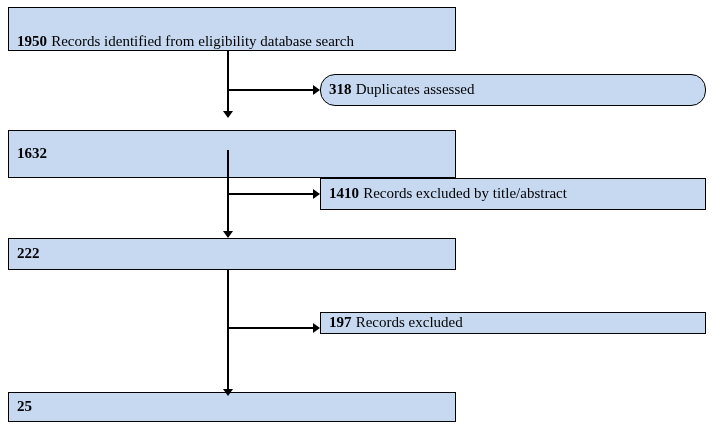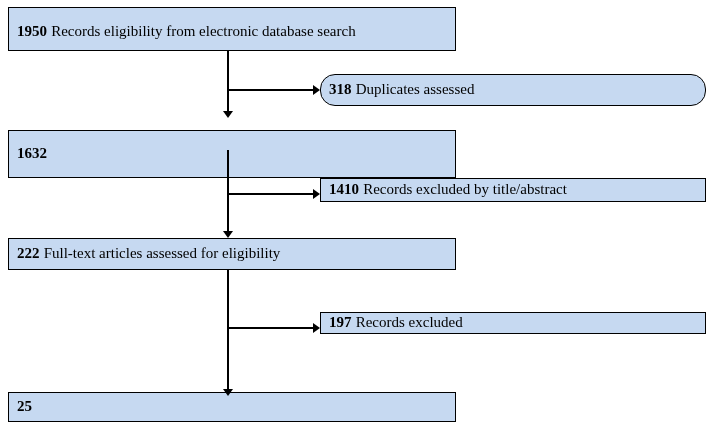--- a/index.html
+++ b/index.html
@@ -21,21 +21,21 @@
     position: absolute;
     background: #c6d9f1;
     border: 1.5px solid #000000;
     box-sizing: border-box;
     display: flex;
     align-items: center;
     padding: 0 8px;
     line-height: 1.15;
   }
   .box.top-align {
-    align-items: center;
+    align-items: flex-end;
     padding-top: 6px;
   }
   .box .num {
     font-weight: bold;
     margin-right: 0.28em;
     white-space: nowrap;
   }
   .main-box  { left: 8px;   width: 448px; }
   .side-box  { left: 320px; width: 386px; }
 
@@ -69,42 +69,41 @@
     left: 313px;
   }
 </style>
 </head>
 <body>
 
 <div id="stage">
 
   <div class="box main-box top-align" style="top:7px; height:44px;">
     <span class="num">1950</span>
-    <span class="lbl">Records eligibility from electronic database search</span>
+    <span class="lbl">Records identified from eligibility database search</span>
   </div>
 
   <div class="box main-box" style="top:118px; height:48px;margin-top:12px;">
     <span class="num">1632</span>
   </div>
 
   <div class="box main-box" style="top:238px; height:32px;">
     <span class="num">222</span>
-    <span class="lbl">Full-text articles assessed for eligibility</span>
   </div>
 
   <div class="box main-box" style="top:392px; height:30px;">
     <span class="num">25</span>
   </div>
 
   <div class="box side-box" style="top:74px; height:32px;border-radius:15px;">
     <span class="num">318</span>
     <span class="lbl">Duplicates assessed</span>
   </div>
 
-  <div class="box side-box" style="top:178px; height:24px;">
+  <div class="box side-box" style="top:178px; height:32px;">
     <span class="num">1410</span>
     <span class="lbl">Records excluded by title/abstract</span>
   </div>
 
   <div class="box side-box" style="top:312px; height:22px;">
     <span class="num">197</span>
     <span class="lbl">Records excluded</span>
   </div>
 
   <div class="vline" style="top:51px; height:60px;"></div>

